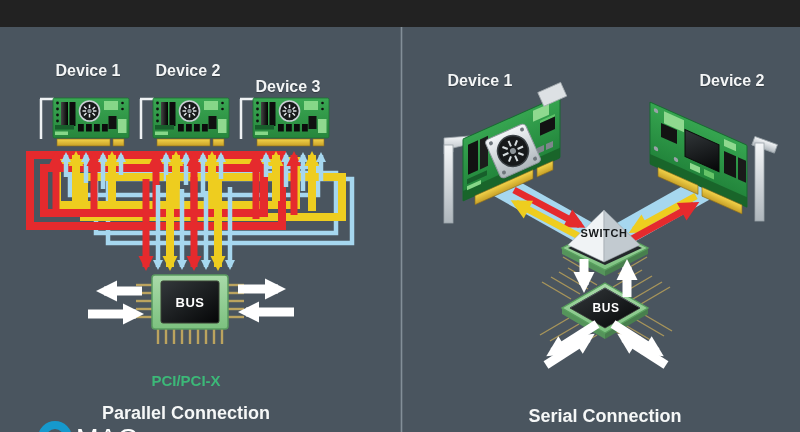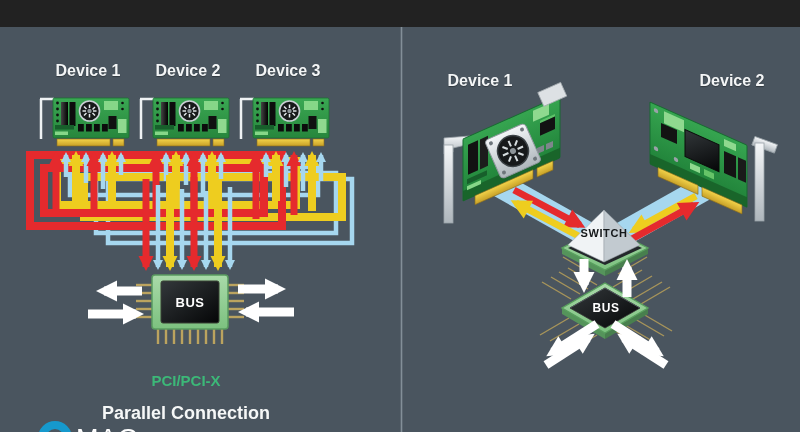--- a/index.html
+++ b/index.html
@@ -307,33 +307,34 @@
       <line x1="597" y1="297" x2="553" y2="325" marker-end="url(#mW)"></line>
       <line x1="546" y1="338" x2="588" y2="311" marker-end="url(#mW)"></line>
       <line x1="613" y1="297" x2="657" y2="325" marker-end="url(#mW)"></line>
       <line x1="666" y1="338" x2="624" y2="311" marker-end="url(#mW)"></line>
     </g>
   </g>
 </svg>
 
 <div class="lbl device-label" style="left:88px;top:44px">Device 1</div>
 <div class="lbl device-label" style="left:188px;top:44px">Device 2</div>
-<div class="lbl device-label" style="left:288px;top:44px">Device 3</div>
+<div class="lbl device-label" style="left:288px;top:60px">Device 3</div>
 
 <div class="lbl chip-label" style="left:190px;top:275px">BUS</div>
 
 <div class="lbl panel-title" style="left:186px;top:353px">PCI/PCI-X</div>
 <div class="lbl panel-subtitle" style="left:186px;top:386px">Parallel Connection</div>
 
 <div class="lbl device-label" style="left:480px;top:54px">Device 1</div>
 <div class="lbl device-label" style="left:732px;top:54px">Device 2</div>
 
 <div class="lbl switch-label" style="left:604px;top:206px">SWITCH</div>
 <div class="lbl chip-label-small" style="left:606px;top:281px">BUS</div>
 
+<div class="lbl panel-subtitle" style="left:605px;top:389px">Serial Connection</div>
 
 <div class="logo">
   <div class="logo-ring"></div>
   <div class="logo-dot"></div>
   <div class="logo-notch"></div>
 </div>
 <div class="logo-text">MAG</div>
 
 </div>
 

